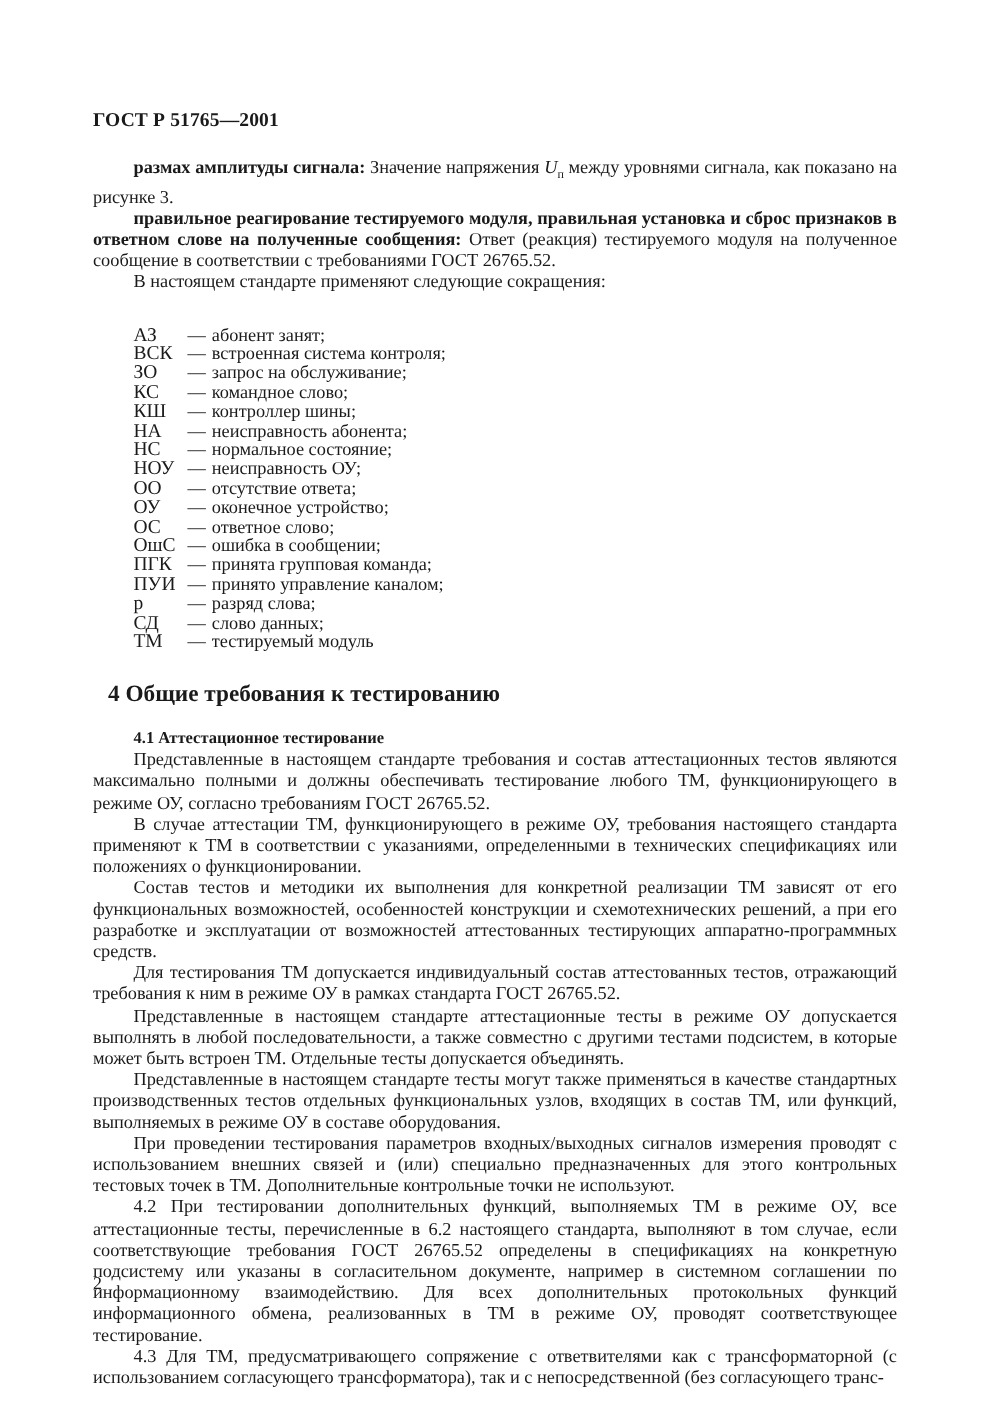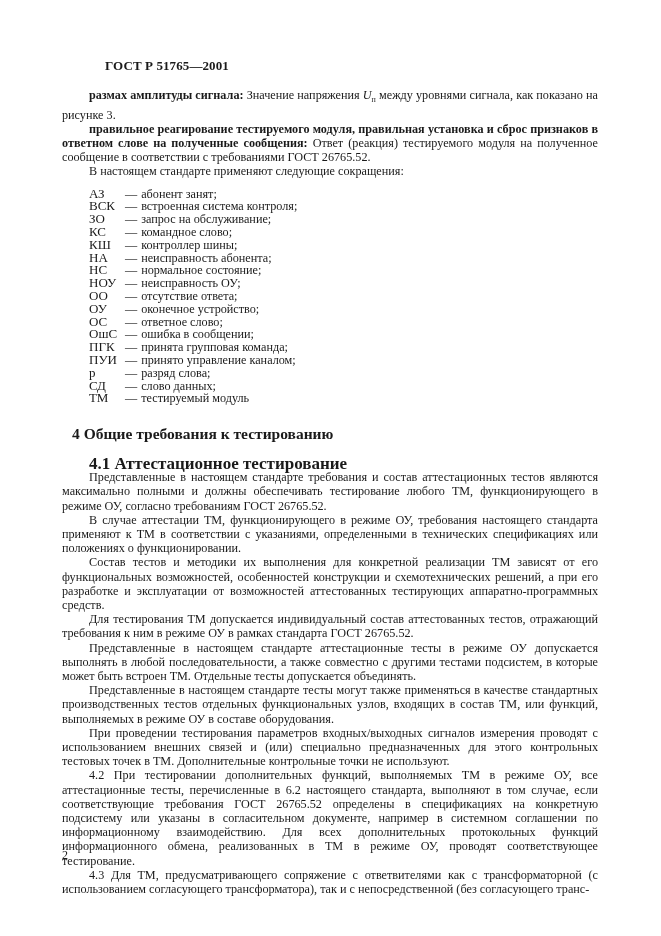--- a/index.html
+++ b/index.html
@@ -16,46 +16,45 @@
       color: #1a1a1a;
     }
     .page {
       position: absolute;
       left: 62px;
       top: 0;
       width: 536px;
     }
     .running-head {
       position: absolute;
-      top: 58px;
+      top: 72px;
       left: 0;
       font-weight: bold;
       font-size: 13px;
       letter-spacing: 0.1px;
-      margin-left: 43px;
     }
     .body-text {
       position: absolute;
-      top: 88px;
+      top: 104px;
       left: 0;
       width: 536px;
       font-size: 12.2px;
       line-height: 14.2px;
       text-align: justify;
     }
     .para {
       margin: 0;
       text-indent: 27px;
       text-align: justify;
     }
     .term { font-weight: bold; }
     .sym { font-style: italic; }
     .sym sub { font-style: normal; font-size: 8px; }
     .abbr-list {
-      margin: 9px 0 0 27px;
+      margin: 22px 0 0 27px;
       padding: 0;
       list-style: none;
     }
     .abbr-list li {
       display: flex;
       font-size: 12.2px;
       line-height: 12.8px;
     }
     .abbr-code {
       width: 36px;
@@ -65,21 +64,21 @@
     .abbr-dash { margin-right: 4px; }
     .section-heading {
       margin: 20px 0 0 10px;
       font-weight: bold;
       font-size: 15.5px;
       line-height: 18px;
     }
     .subsection-heading {
       margin: 14px 0 0 27px;
       font-weight: bold;
-      font-size: 17px;
+      font-size: 11px;
       line-height: 13px;
     }
     .page-number {
       position: absolute;
       left: 0;
       top: 848px;
       font-size: 12px;
     }
   </style>
 </head>

